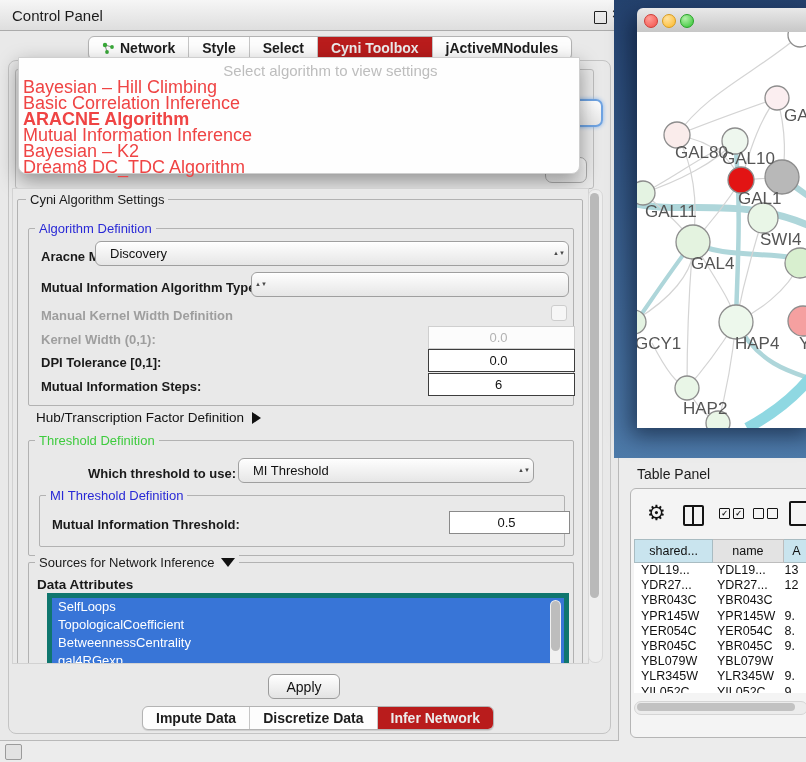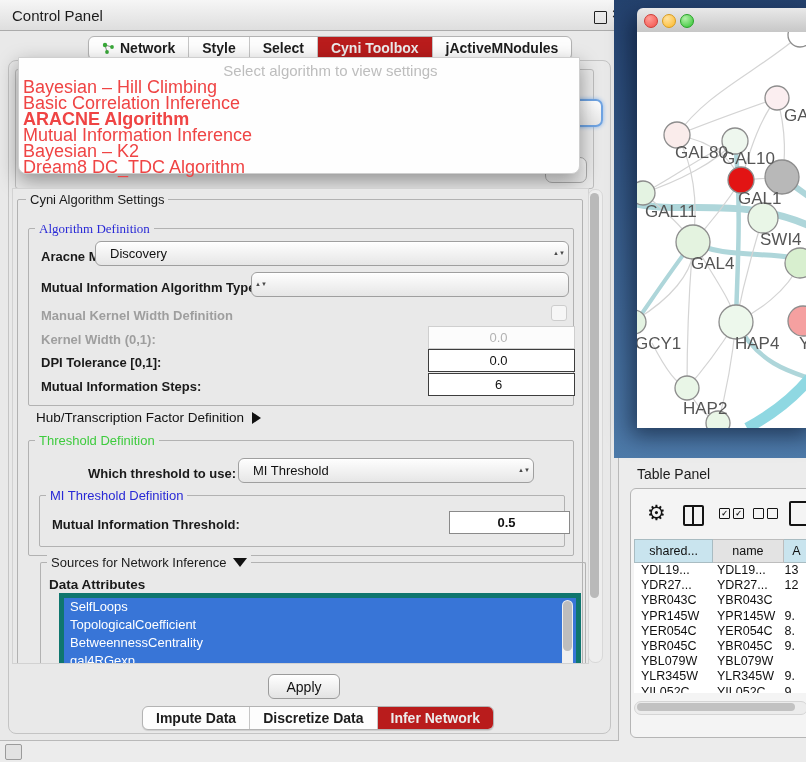--- a/index.html
+++ b/index.html
@@ -161,21 +161,21 @@
     <div class="abs algo-item" style="top:69px">Mutual Information Inference</div>
     <div class="abs algo-item" style="top:85px">Bayesian – K2</div>
     <div class="abs algo-item" style="top:101px">Dream8 DC_TDC Algorithm</div>
   </div>
 
   <div id="settings-view" class="abs">
     <div class="abs groupbox" style="left:4px;top:10px;width:564px;height:470px;">
       <span class="group-title t-black" style="left:8px;">Cyni Algorithm Settings</span>
 
       <div class="abs groupbox" style="left:10px;top:28px;width:544px;height:176px;">
-        <span class="group-title t-blue" style="left:6px;font-family:Liberation Serif, serif;">Algorithm Definition</span>
+        <span class="group-title t-blue" style="left:6px;">Algorithm Definition</span>
 
         <div class="abs fld-label" style="left:12px;top:20px;">Aracne Mode:</div>
         <div class="abs combo" style="left:66px;top:12px;width:472px;height:23px;">
           <span class="cval">Discovery</span>
           <span class="stepper">▲▼</span>
         </div>
 
         <div class="abs fld-label" style="left:12px;top:51px;">Mutual Information Algorithm Type:</div>
         <div class="abs combo" style="left:222px;top:43px;width:316px;height:23px;">
           <span class="stepper">▲▼</span>
@@ -210,27 +210,27 @@
 
         <div class="abs fld-label" style="left:59px;top:25px;">Which threshold to use:</div>
         <div class="abs combo" style="left:209px;top:17px;width:294px;height:23px;">
           <span class="cval">MI Threshold</span>
           <span class="stepper">▲▼</span>
         </div>
 
         <div class="abs groupbox" style="left:10px;top:54px;width:524px;height:50px;">
           <span class="group-title t-blue" style="left:6px;">MI Threshold Definition</span>
           <div class="abs fld-label" style="left:12px;top:21px;">Mutual Information Threshold:</div>
-          <div class="abs tfield" style="left:409px;top:15px;width:113px;height:21px;border-color:#8a8a8a;font-weight:bold;">
+          <div class="abs tfield" style="left:409px;top:15px;width:113px;height:21px;border-color:#8a8a8a;">
             <span>0.5</span>
           </div>
         </div>
       </div>
 
-      <div class="abs groupbox" style="left:22px;top:362px;width:544px;height:120px;border-bottom:none;">
+      <div class="abs groupbox" style="left:10px;top:362px;width:544px;height:120px;border-bottom:none;">
         <span class="group-title t-black" style="left:6px;display:flex;align-items:center;gap:6px;">
           <span>Sources for Network Inference</span>
           <span class="tri-down"></span>
         </span>
         <div class="abs fld-label" style="left:8px;top:14px;font-size:13.5px;">Data Attributes</div>
         <div id="attr-list" class="abs" style="left:18px;top:30px;width:512px;height:78px;">
           <div class="attr-item">SelfLoops</div>
           <div class="attr-item">TopologicalCoefficient</div>
           <div class="attr-item">BetweennessCentrality</div>
           <div class="attr-item">gal4RGexp</div>

